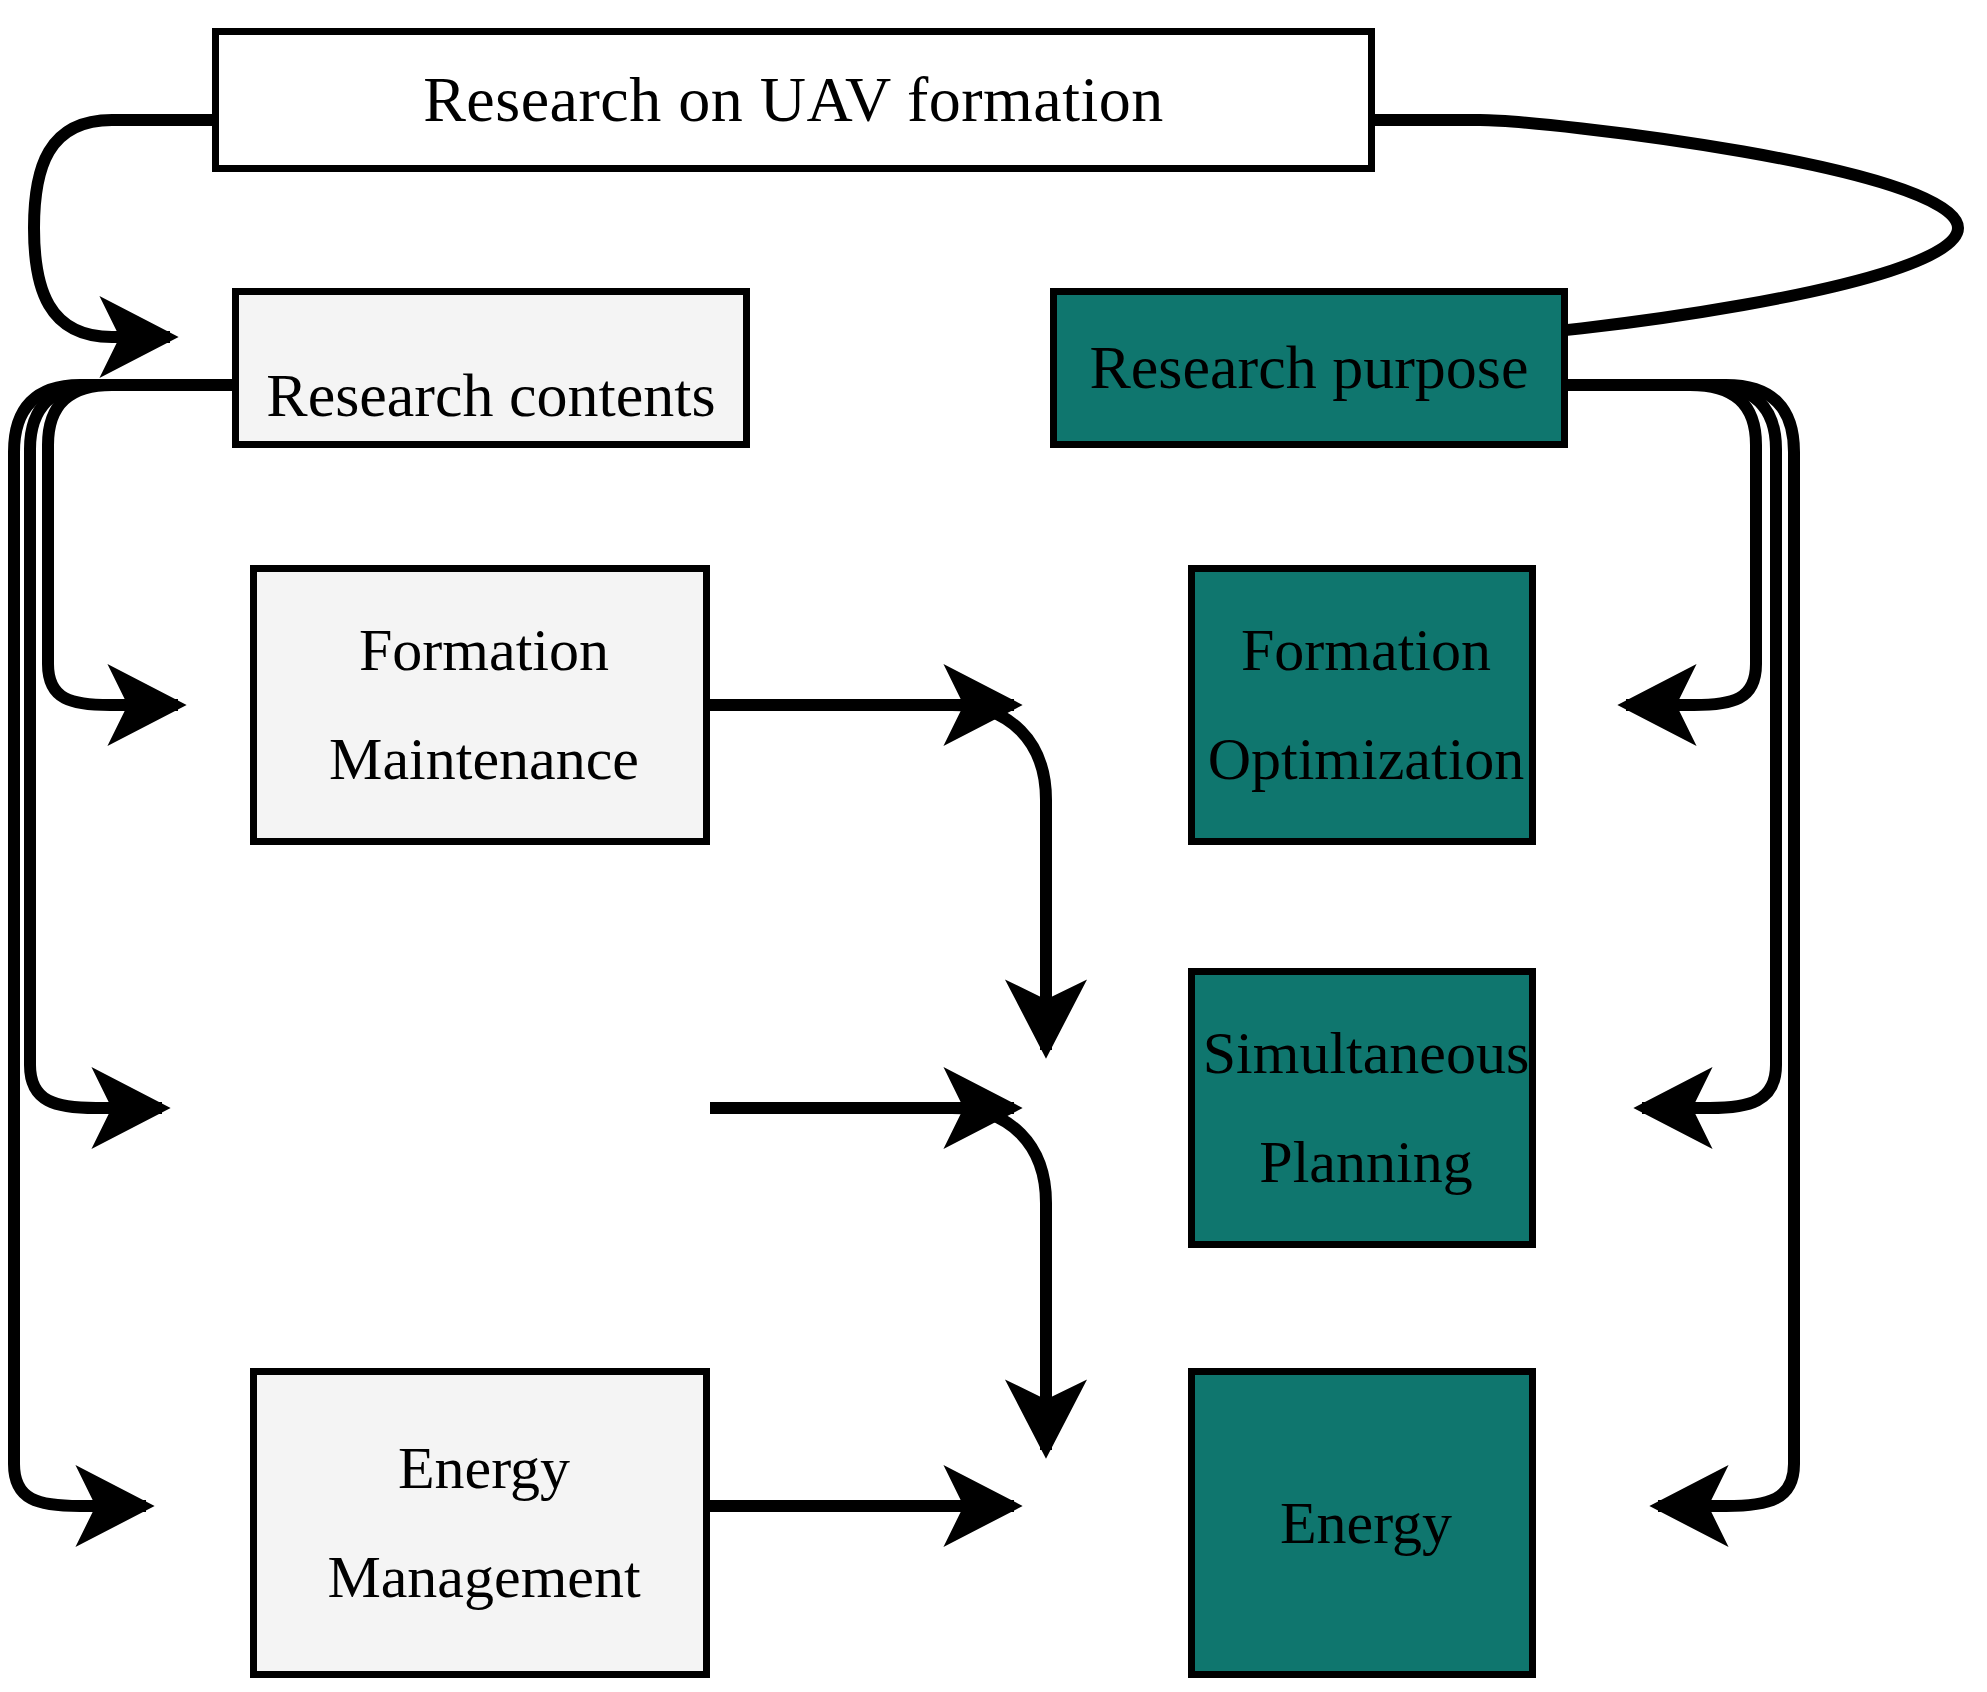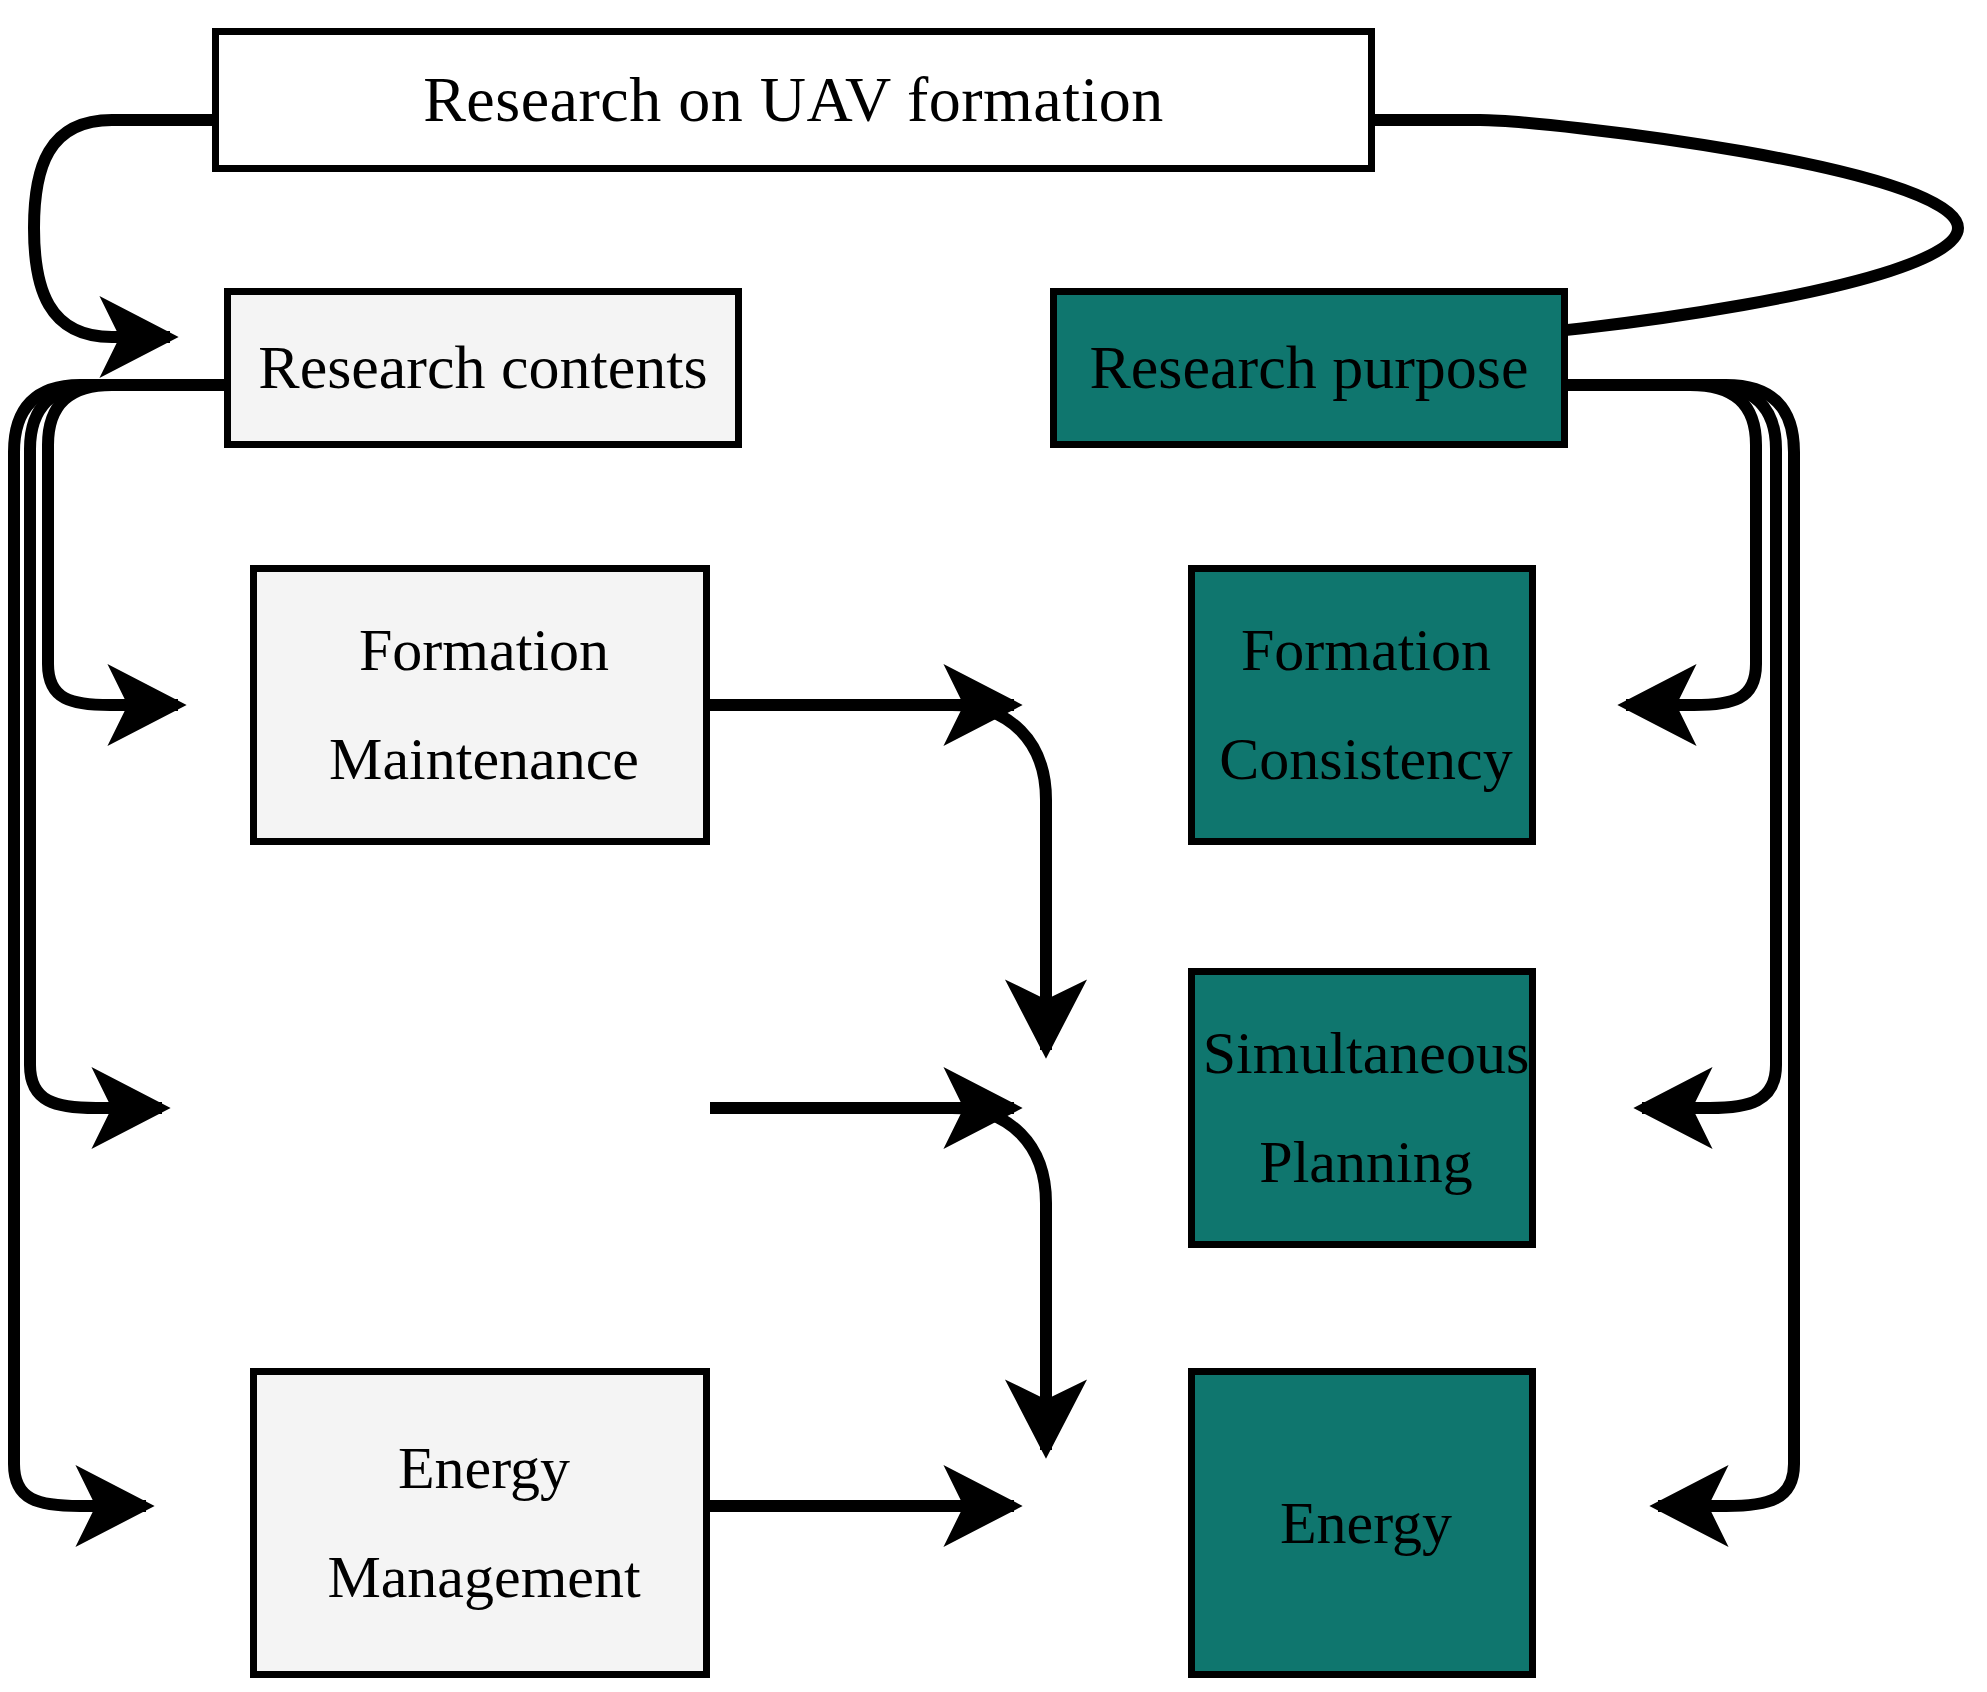--- a/index.html
+++ b/index.html
@@ -53,36 +53,36 @@
       <path d="M952,1108 C1010,1108 1046,1145 1046,1203 L1046,1450" marker-end="url(#ah)"></path>
 
       <path d="M710,1506 L1014,1506" marker-end="url(#ah)"></path>
     </g>
   </svg>
 
   <div class="node title-node" style="left:212px;top:28px;width:1163px;height:144px;">
     <span class="ln">Research on UAV formation</span>
   </div>
 
-  <div class="node contents hdr" style="left:224px;top:288px;width:518px;height:160px;">
+  <div class="node contents hdr" style="left:232px;top:288px;width:518px;height:160px;justify-content:flex-end;">
     <span class="ln">Research contents</span>
   </div>
 
   <div class="node purpose hdr" style="left:1050px;top:288px;width:518px;height:160px;">
     <span class="ln">Research purpose</span>
   </div>
 
   <div class="node contents leaf" style="left:250px;top:565px;width:460px;height:280px;">
     <span class="ln">Formation</span>
     <span class="ln">Maintenance</span>
   </div>
 
   <div class="node purpose leaf" style="left:1188px;top:565px;width:348px;height:280px;">
     <span class="ln">Formation</span>
-    <span class="ln">Consistency</span>
+    <span class="ln">Optimization</span>
   </div>
 
 
   <div class="node purpose leaf" style="left:1188px;top:968px;width:348px;height:280px;">
     <span class="ln">Simultaneous</span>
     <span class="ln">Planning</span>
   </div>
 
   <div class="node contents leaf" style="left:250px;top:1368px;width:460px;height:310px;">
     <span class="ln">Energy</span>

